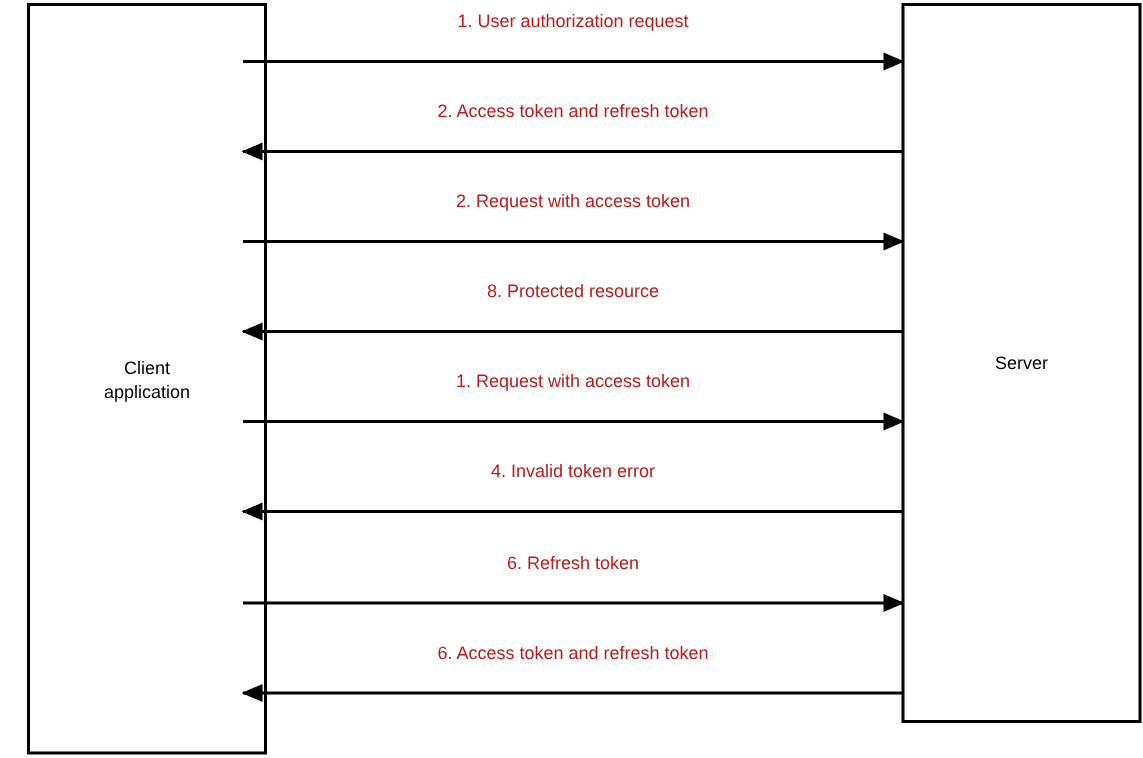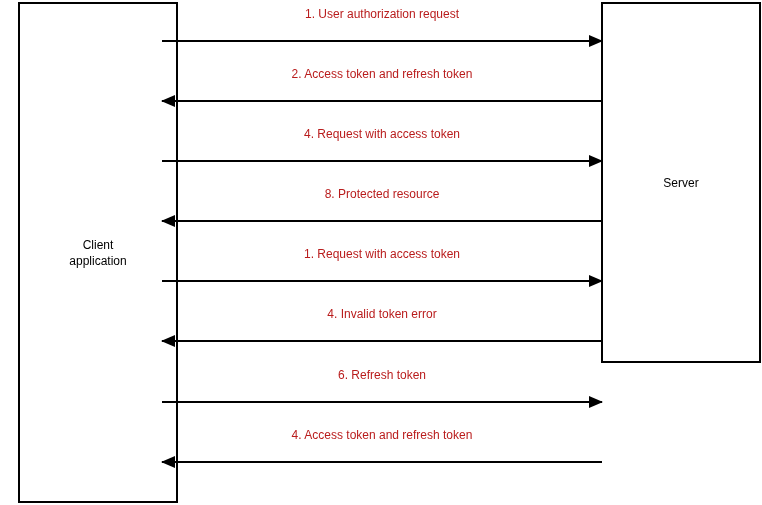--- a/index.html
+++ b/index.html
@@ -37,21 +37,21 @@
   #client-box {
     left: 18px;
     top: 2px;
     width: 160px;
     height: 501px;
   }
   #server-box {
     left: 601px;
     top: 2px;
     width: 160px;
-    height: 361px;
+    height: 480px;
     justify-content: center;
   }
   .message {
     position: absolute;
     left: 162px;
     width: 440px;
     height: 0;
   }
   .msg-line {
     position: absolute;
@@ -109,21 +109,21 @@
         <div class="msg-label">1. User authorization request</div>
         <div class="msg-line"></div>
         <div class="msg-head right"></div>
       </div>
       <div class="message" style="top: 101px;">
         <div class="msg-label">2. Access token and refresh token</div>
         <div class="msg-line"></div>
         <div class="msg-head left"></div>
       </div>
       <div class="message" style="top: 161px;">
-        <div class="msg-label">4. Request with access token</div>
+        <div class="msg-label">2. Request with access token</div>
         <div class="msg-line"></div>
         <div class="msg-head right"></div>
       </div>
       <div class="message" style="top: 221px;">
         <div class="msg-label">8. Protected resource</div>
         <div class="msg-line"></div>
         <div class="msg-head left"></div>
       </div>
       <div class="message" style="top: 281px;">
         <div class="msg-label">1. Request with access token</div>
@@ -134,19 +134,19 @@
         <div class="msg-label">4. Invalid token error</div>
         <div class="msg-line"></div>
         <div class="msg-head left"></div>
       </div>
       <div class="message" style="top: 402px;">
         <div class="msg-label">6. Refresh token</div>
         <div class="msg-line"></div>
         <div class="msg-head right"></div>
       </div>
       <div class="message" style="top: 462px;">
-        <div class="msg-label">4. Access token and refresh token</div>
+        <div class="msg-label">6. Access token and refresh token</div>
         <div class="msg-line"></div>
         <div class="msg-head left"></div>
       </div>
     </div>
 
 </div>
 
 </body></html>

